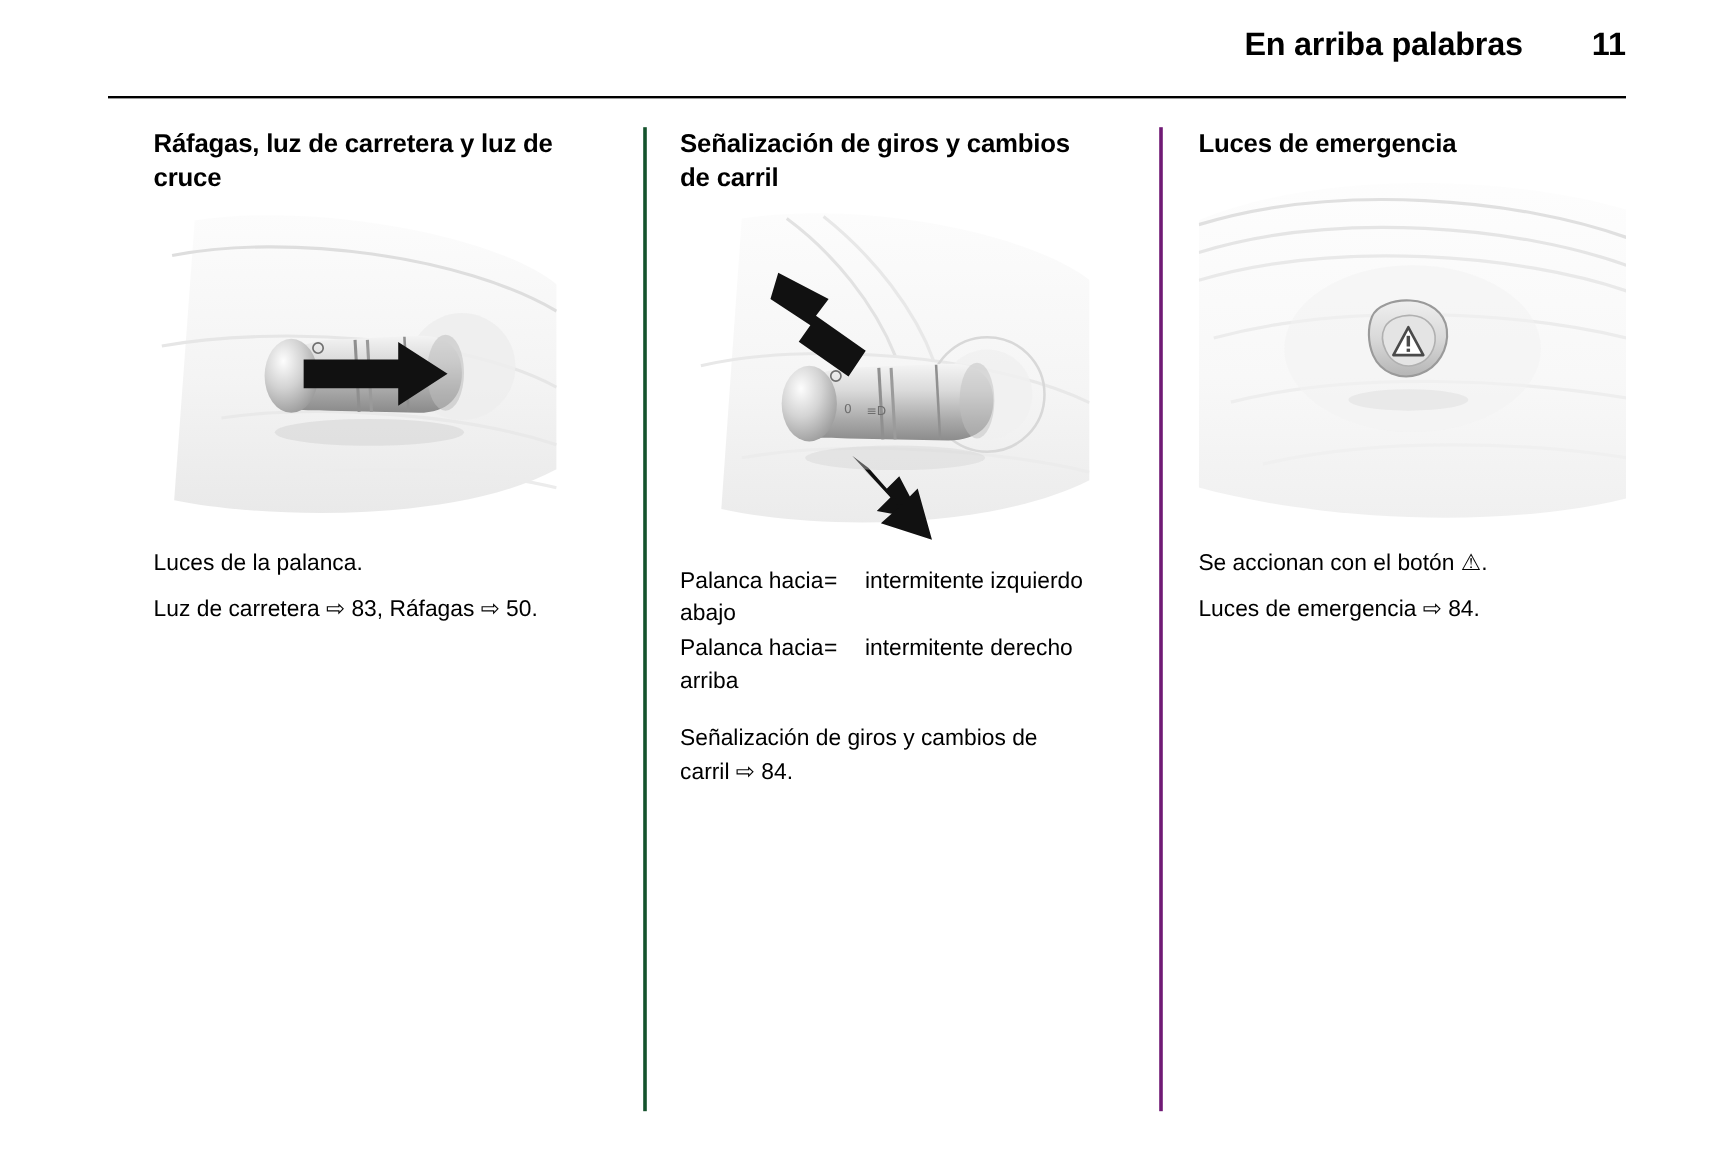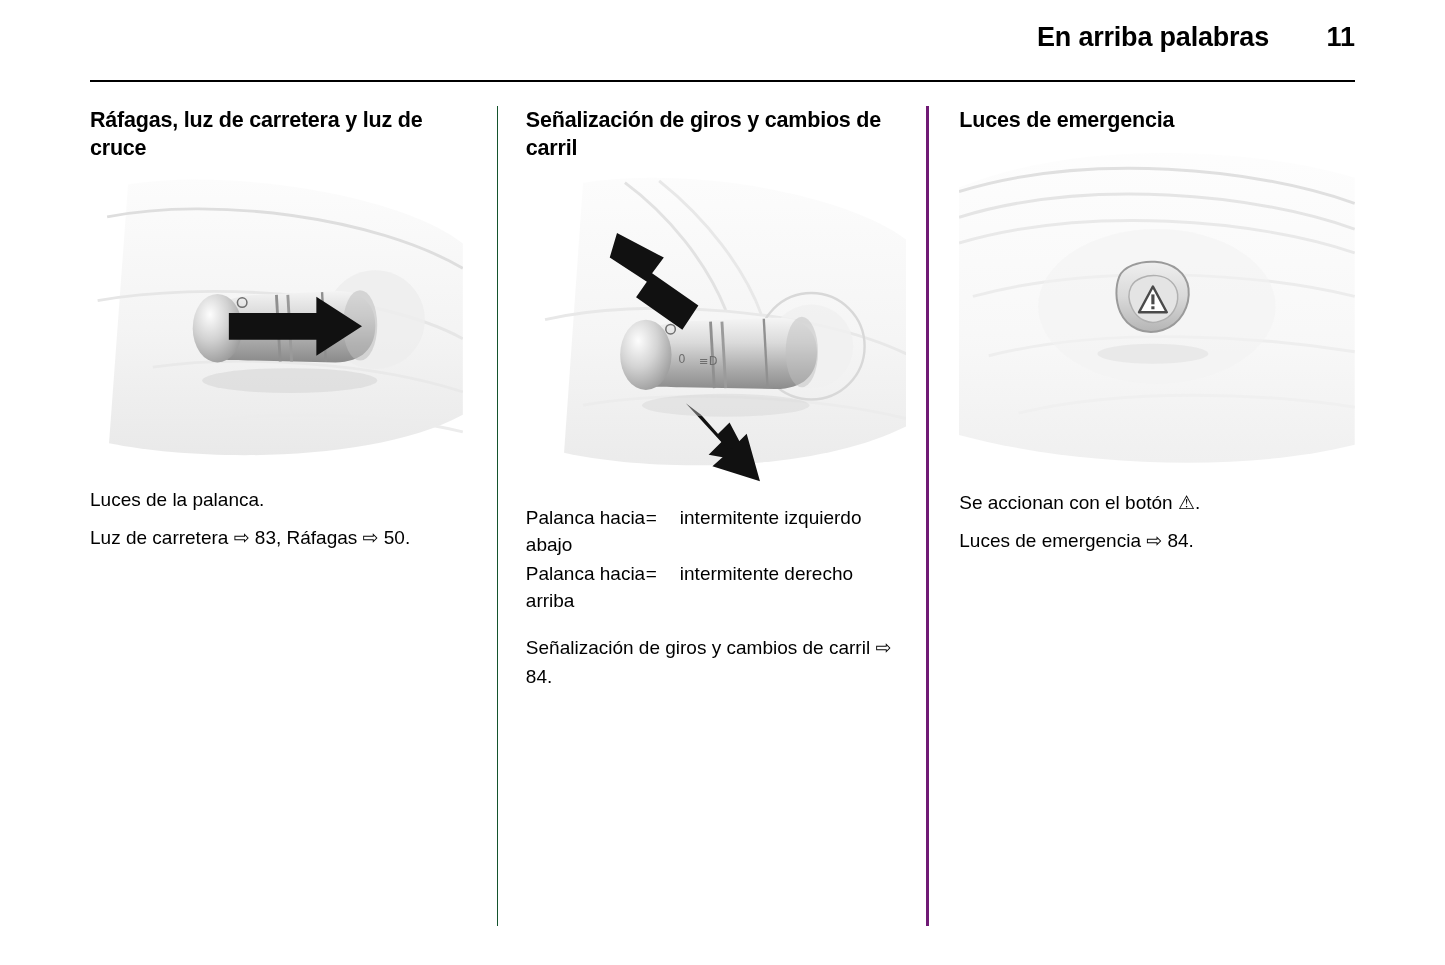--- a/index.html
+++ b/index.html
@@ -49,23 +49,24 @@
   }
   
   .columns {
     display: flex;
     margin-top: 24px;
     height: 820px;
   }
   .col {
     box-sizing: border-box;
     position: relative;
+    margin-left: 38px;
   }
   .col-1 { width: 425px; padding-right: 34px; }
-  .col-2 { width: 448px; padding-left: 28px; padding-right: 20px; border-left: 1px solid #14532d; }
+  .col-2 { width: 448px; padding-left: 28px; padding-right: 20px; border-left: 3px solid #14532d; }
   .col-3 { width: 448px; padding-left: 30px; border-left: 3px solid #701a75; }
   .col-2::before, .col-3::before { content: ""; }
   h2.sec-title {
     font-size: 21.5px;
     font-weight: bold;
     line-height: 1.32;
     margin: 0 0 14px 0;
     letter-spacing: -0.2px;
   }
   .body-text {

